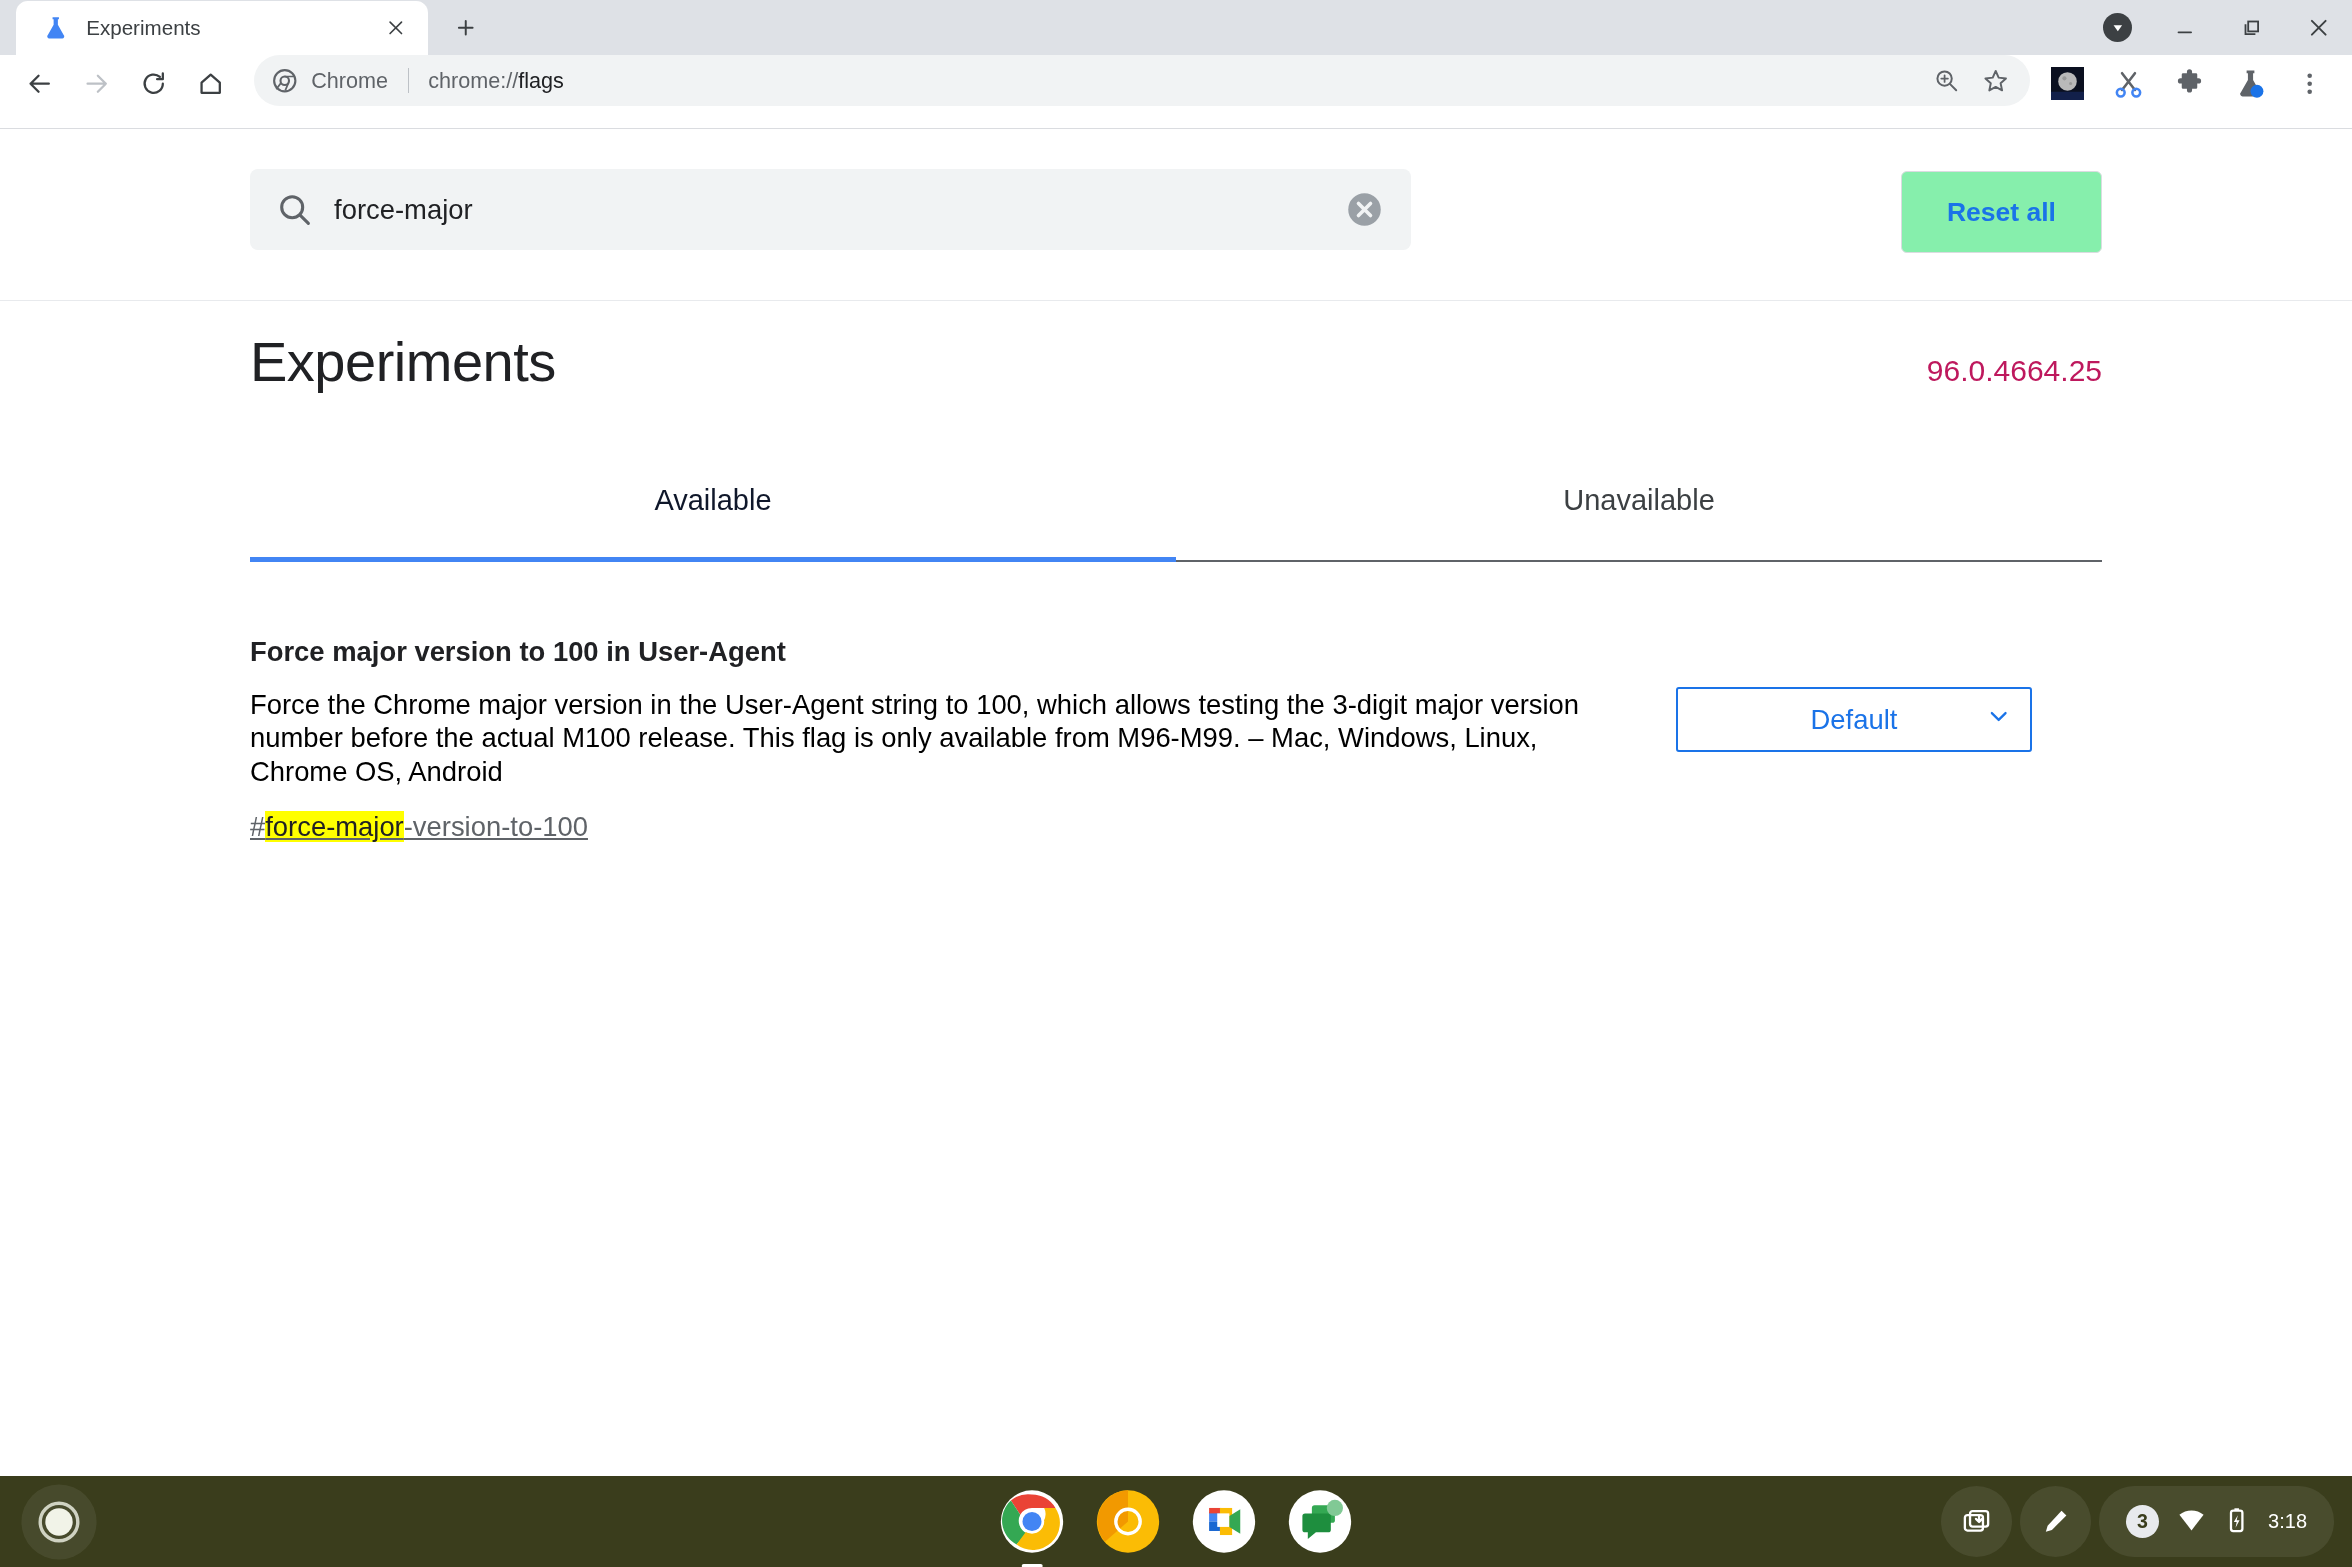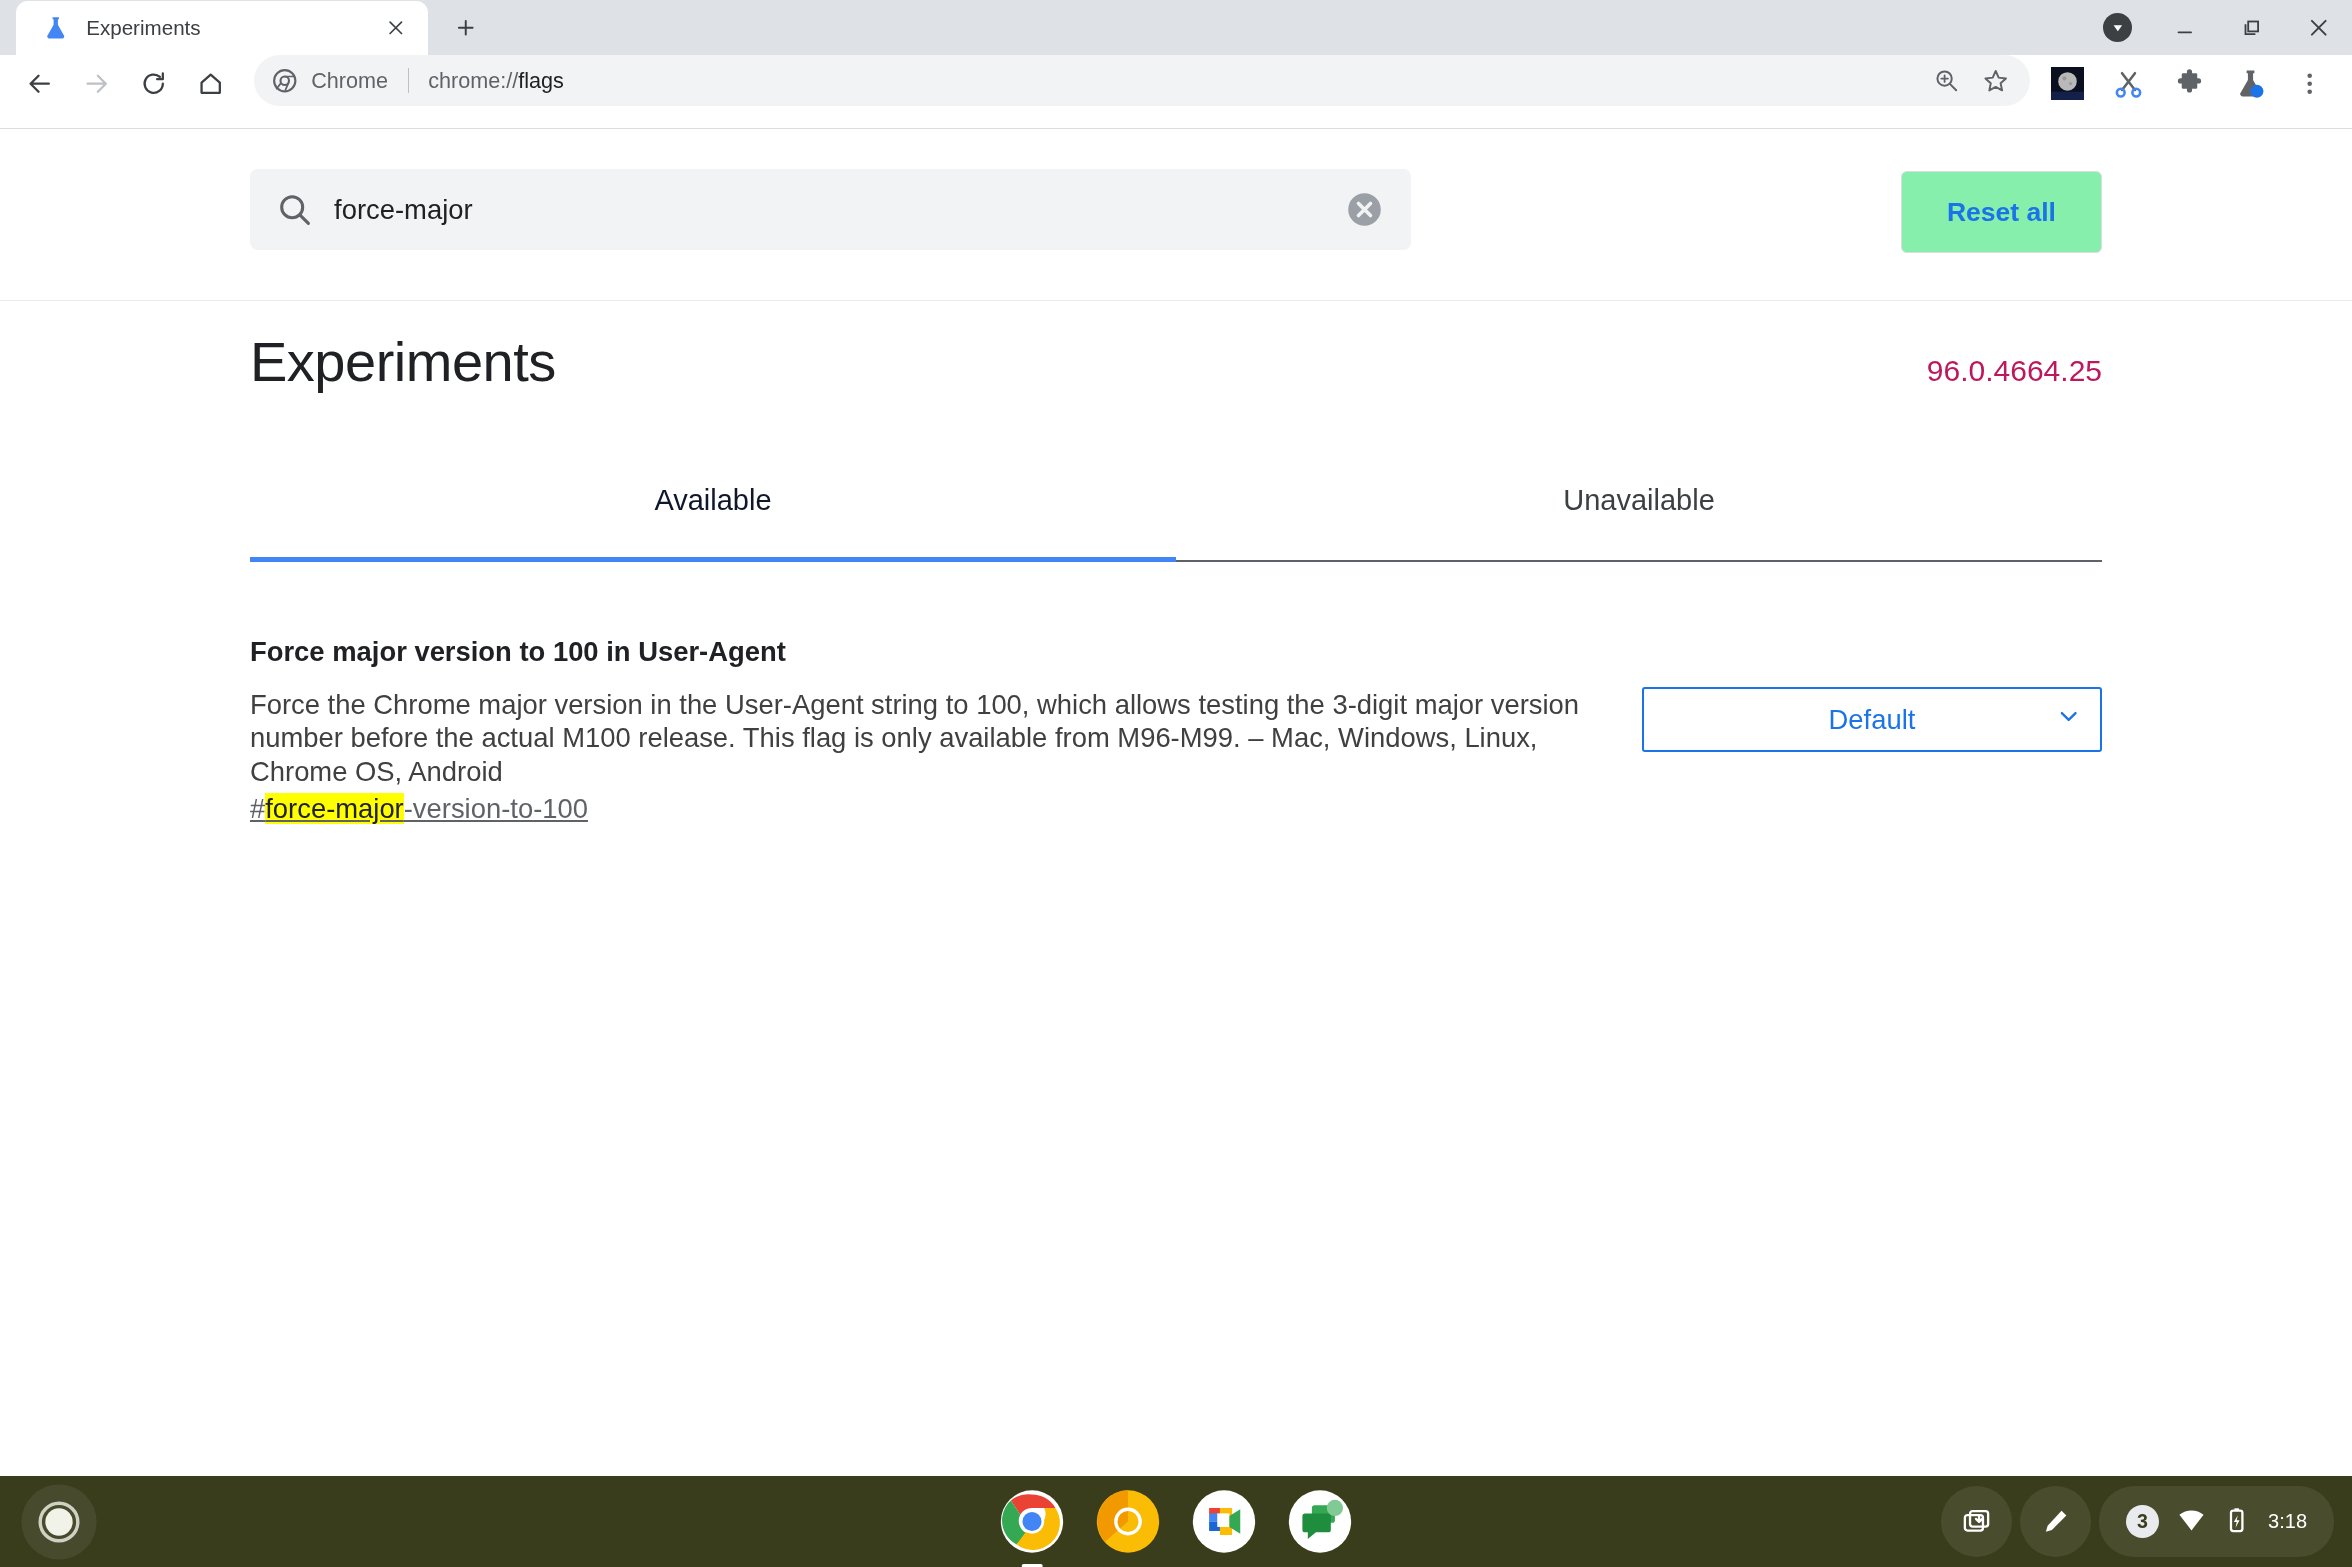--- a/index.html
+++ b/index.html
@@ -166,33 +166,33 @@
   .flagrow {
     margin: 74px 250px 0 250px;
     display: flex; align-items: flex-start;
   }
   .flag-text { width: 1382px; }
   .flag-title {
     font-size: 27.4px; font-weight: bold; color: #202124;
     margin-bottom: 19.6px;
   }
   .flag-desc {
-    font-size: 27.4px; color: #404040; line-height: 1.23;
-    margin-bottom: 4px;
+    font-size: 27.4px; color: #000000; line-height: 1.23;
+    margin-bottom: 22px;
   }
   .flag-id {
     font-size: 27.4px; color: #5f6368;
     text-decoration: underline;
     display: inline-block;
     cursor: pointer;
   }
   .flag-id .hl { background: #ffff00; color: #202124; }
   .flag-select-wrap { margin-left: 44px; padding-top: 51px; }
   .flag-select {
-    width: 460px; height: 65px;
+    width: 356px; height: 65px;
     border: 2px solid #1a73e8; border-radius: 2.9px;
     background: #fff; color: #1a73e8;
     font-size: 27.4px; font-family: "Liberation Sans", sans-serif;
     display: flex; align-items: center; justify-content: center;
     position: relative; cursor: pointer;
   }
   .flag-select .chev { position: absolute; right: 17.6px; top: 50%; transform: translateY(-50%); }
 
   
   .shelf {

